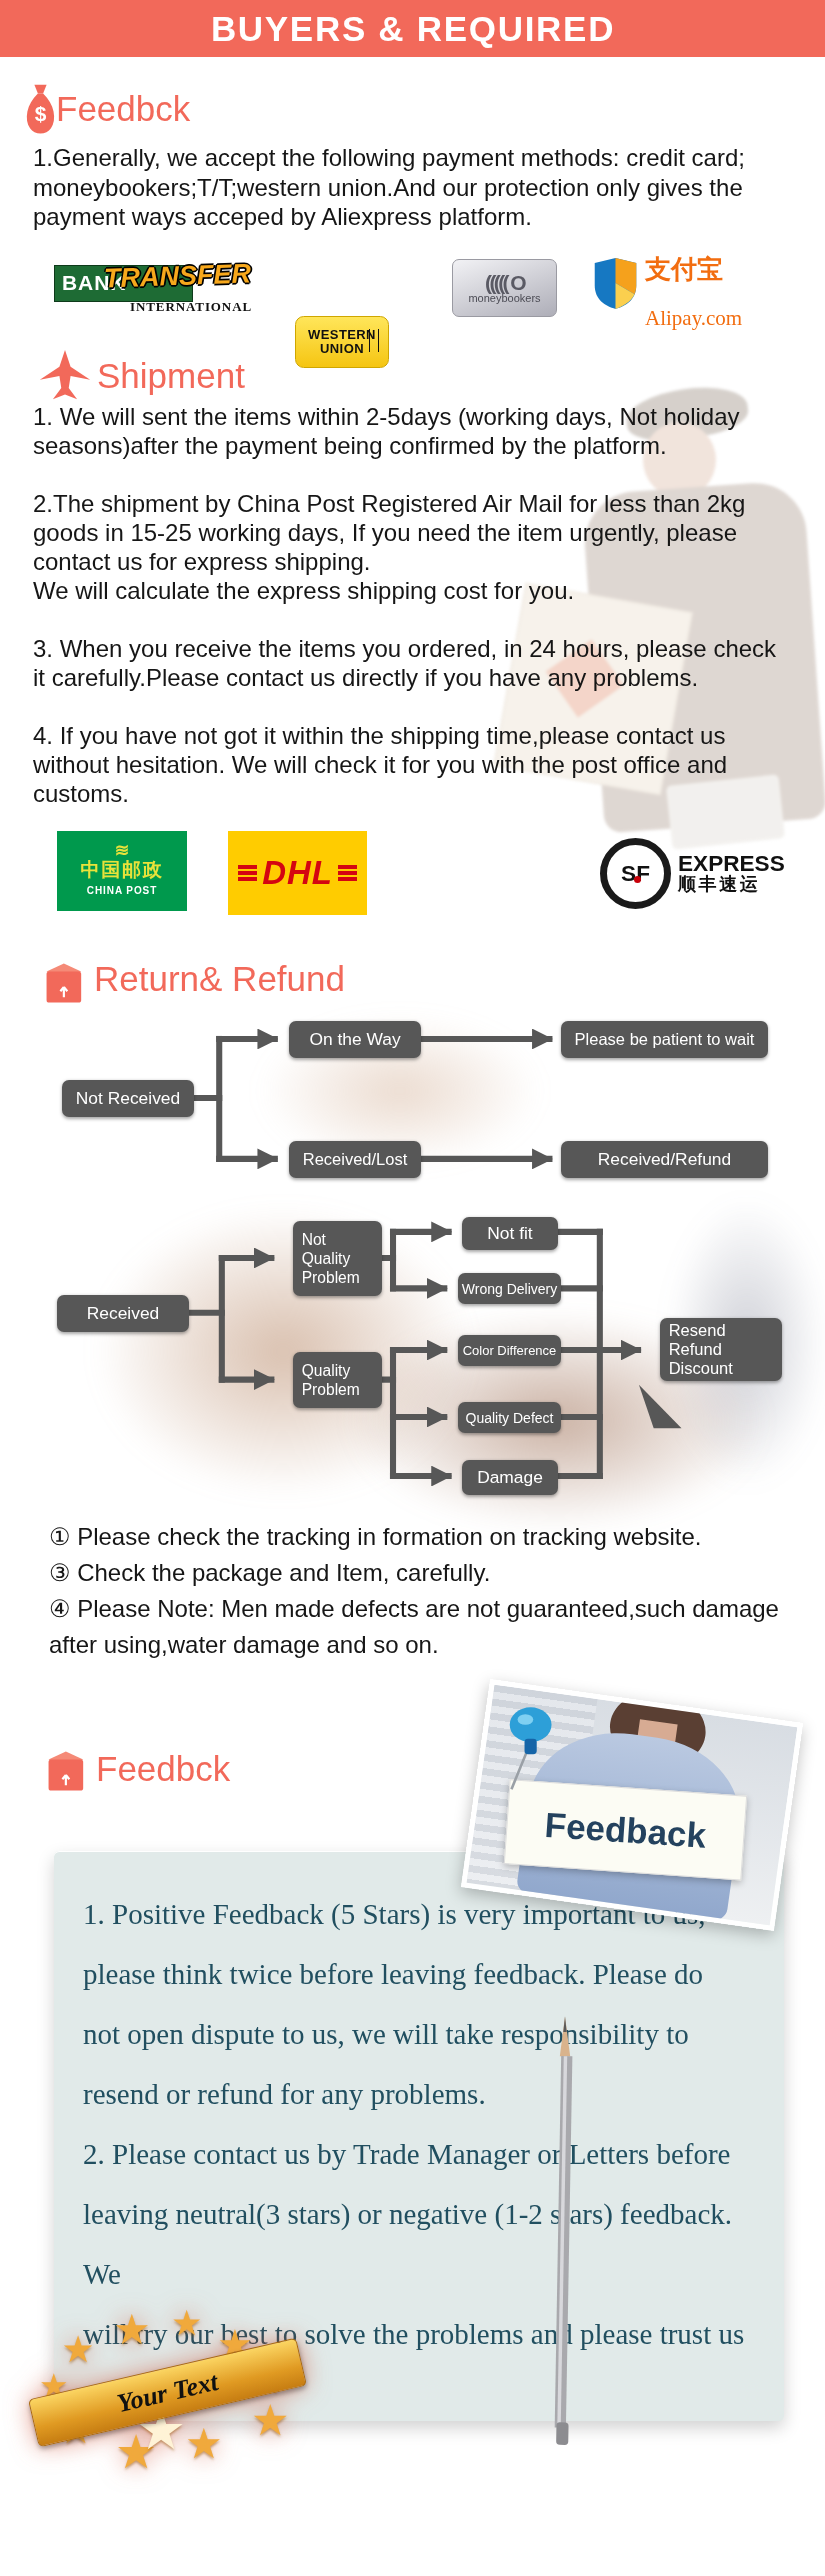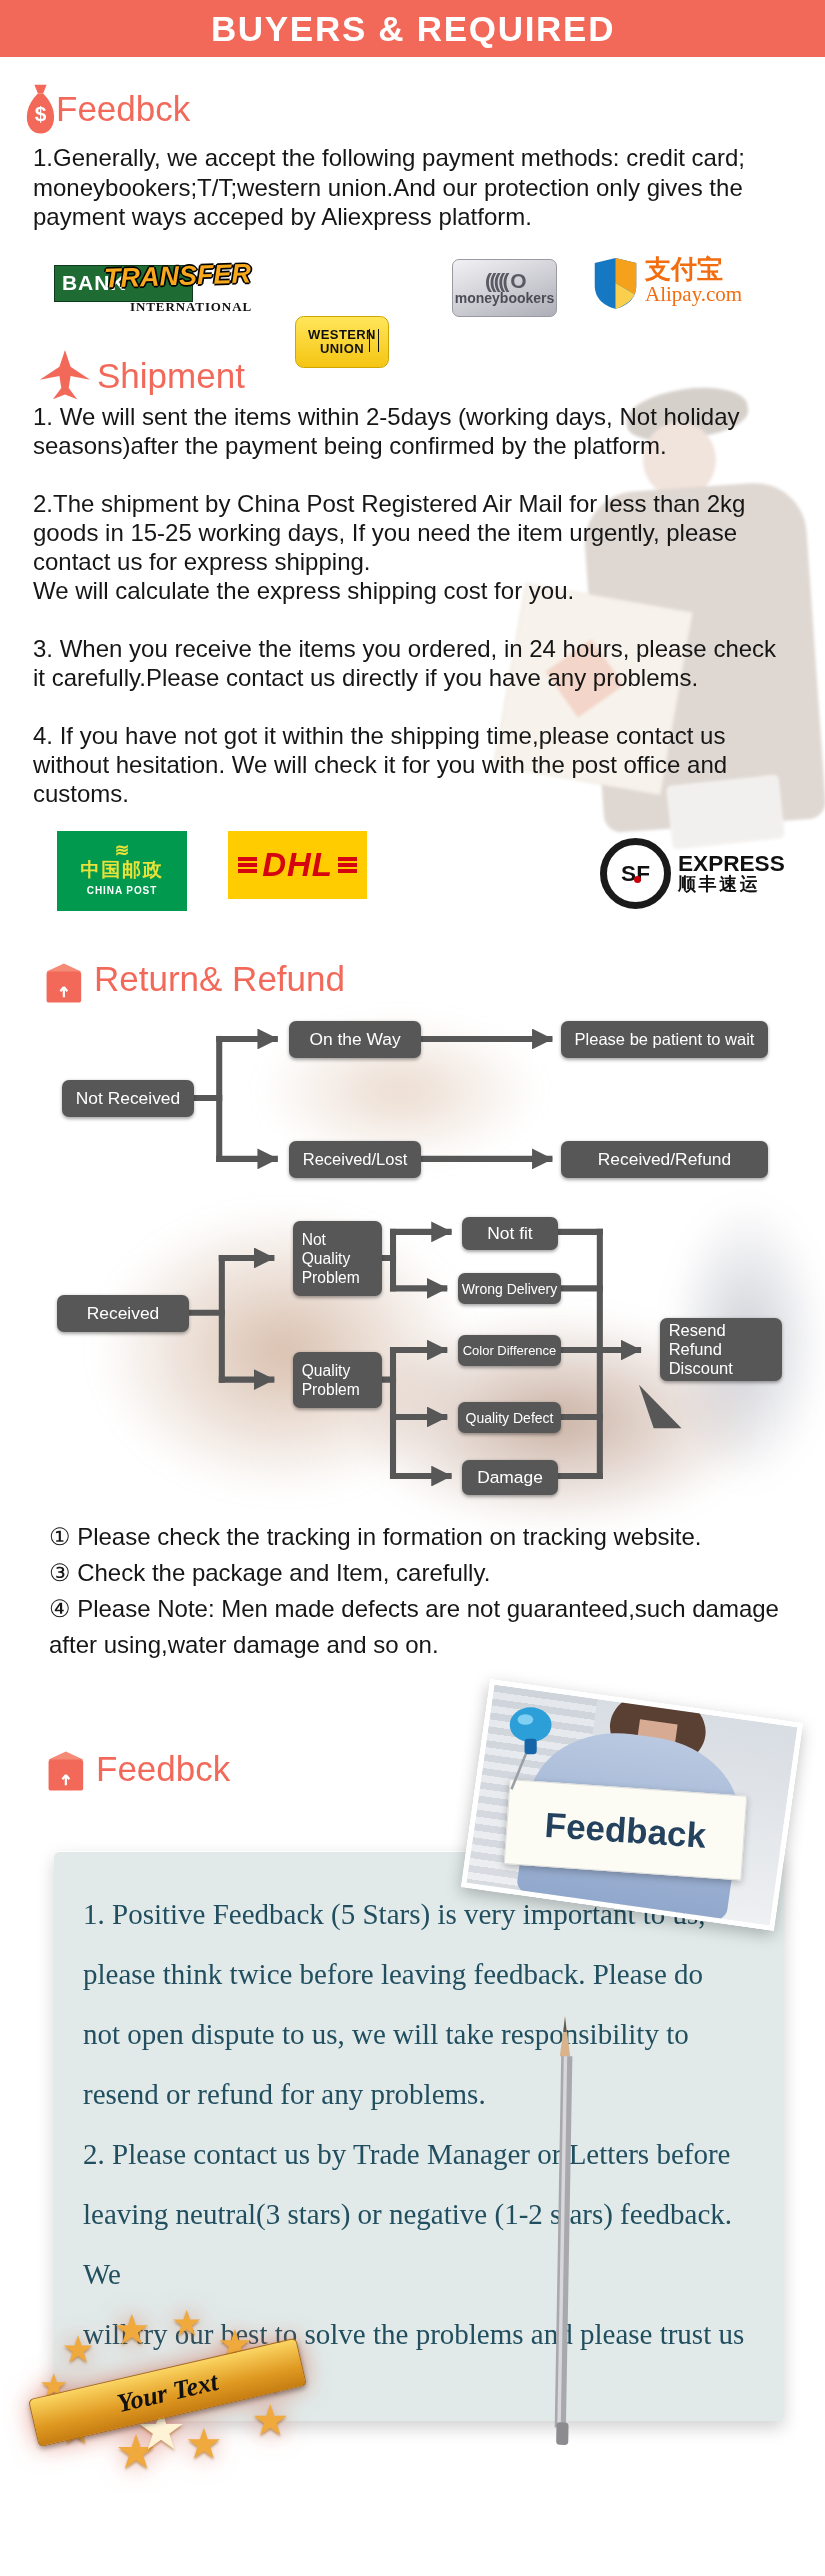--- a/index.html
+++ b/index.html
@@ -18,30 +18,30 @@
   .bt-transfer{position:absolute;left:50px;top:0px;font-size:27px;font-weight:800;font-style:italic;color:#f7a81c;
     text-shadow:-1.7px 0 #000,1.7px 0 #000,0 -1.7px #000,0 1.7px #000,-0.9px -0.9px #000,0.9px 0.9px #000;transform:rotate(-2deg);white-space:nowrap;}
   .bt-intl{position:absolute;right:0;bottom:0;font-family:"Liberation Serif",serif;font-weight:700;font-size:13px;letter-spacing:0.9px;color:#111;}
   .wu-box{width:92px;height:50px;border-radius:8.7px;background:linear-gradient(180deg,#ffe65a,#f5c512);border:0.9px solid #cfa600;
     display:flex;flex-direction:column;align-items:center;justify-content:center;position:relative;}
   .wu-t{font-size:13px;font-weight:800;color:#111;line-height:14px;letter-spacing:0.4px;}
   .wu-bars{position:absolute;right:8.7px;top:12px;width:8.7px;height:22.6px;border-left:1.7px solid #111;border-right:1.7px solid #111;}
   .mb-box{width:103px;height:56px;border-radius:7px;border:0.9px solid #9a9aa2;background:linear-gradient(160deg,#f2f2f5,#c2c2ca 70%,#aeaeb8);
     display:flex;flex-direction:column;align-items:center;justify-content:center;color:#5a5a64;}
   .mb-arcs{font-size:21px;font-weight:700;letter-spacing:-2.6px;line-height:19px;}
-  .mb-label{font-size:14px;font-weight:700;color:#4c4c55;}
+  .mb-label{font-size:11px;font-weight:400;color:#4c4c55;}
   .ali-box{display:flex;align-items:flex-start;gap:7px;}
   .ali-txt .cn{font-size:26px;font-weight:700;color:#f26d10;line-height:26px;}
-  .ali-txt .en{font-family:"Liberation Serif",serif;font-size:21px;color:#f26d10;line-height:24px;}
+  .ali-txt .en{font-family:"Liberation Serif",serif;font-size:21px;color:#f26d10;line-height:24px;margin-top:24px;}
   
   .cp-box{width:130px;height:80px;background:#00994d;display:flex;flex-direction:column;align-items:center;justify-content:center;gap:1.7px;}
   .cp-cn{color:#e8e23a;font-size:19px;font-weight:700;letter-spacing:1.7px;}
   .cp-en{color:#fff;font-size:10px;font-weight:700;letter-spacing:0.9px;}
   .cp-emblem{color:#e8e23a;font-size:17.4px;font-weight:900;line-height:8.7px;}
-  .dhl-box{width:139px;height:68px;background:#ffcc00;display:flex;align-items:center;justify-content:center;gap:5.2px;}
+  .dhl-box{width:139px;height:84px;background:#ffcc00;display:flex;align-items:center;justify-content:center;gap:5.2px;}
   .dhl-t{color:#d40511;font-size:33px;font-weight:800;font-style:italic;letter-spacing:0.9px;}
   .dhl-stripes{display:flex;flex-direction:column;gap:2.6px;}
   .dhl-stripes i{display:block;width:19px;height:3.5px;background:#d40511;}
   .fedex-box{display:flex;flex-direction:column;align-items:flex-start;line-height:45px;}
   .fedex-main{font-size:49px;font-weight:800;letter-spacing:-1.7px;}
   .fedex-fed{color:#4d148c;}
   .fedex-ex{color:#ff6200;}
   .fedex-reg{font-size:15.6px;color:#4d148c;vertical-align:top;}
   .fedex-sub{color:#5b2d8f;font-size:23.5px;margin-left:83px;line-height:26px;}
   .sf-box{display:flex;align-items:center;gap:7px;}

